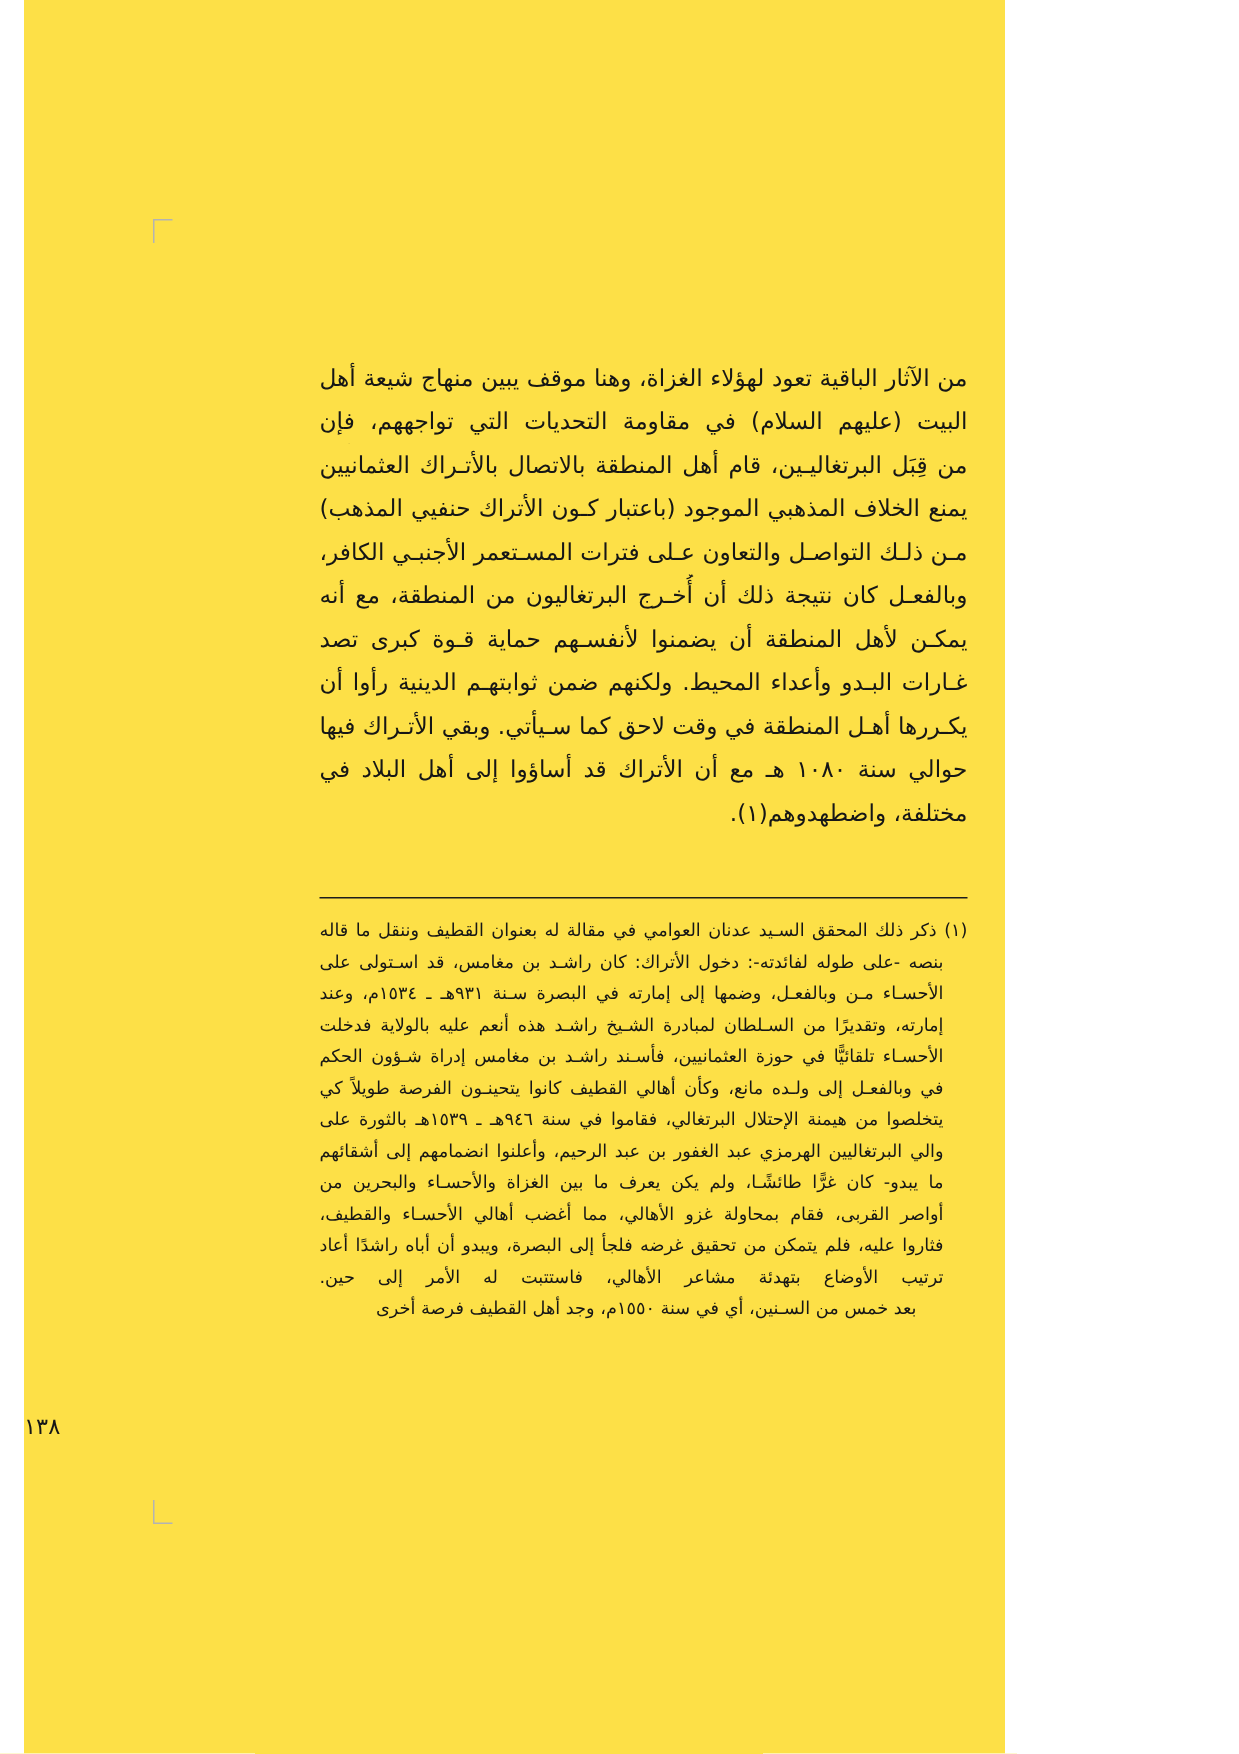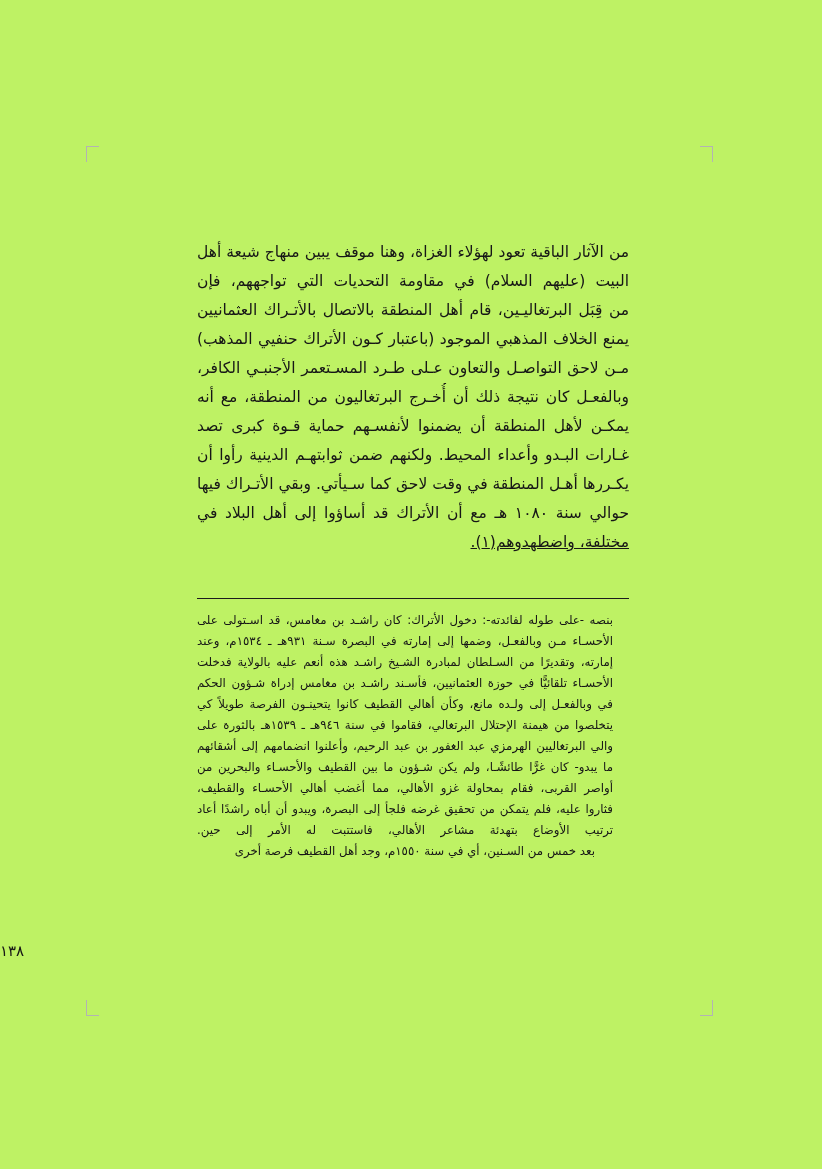--- a/index.html
+++ b/index.html
@@ -2,26 +2,27 @@
 <html lang="ar"><head>
 <meta charset="utf-8">
 <style>
   html, body {
     margin: 0;
     padding: 0;
     background: #ffffff;
   }
   .sheet {
     position: relative;
-    width: 822px;
+    width: 654px;
     height: 1169px;
-    background: #bef264;
+    background: #fde047;
     overflow: hidden;
     font-family: "DejaVu Sans", sans-serif;
     color: #161616;
+    margin-left: 16px;
   }
   
   .crop {
     position: absolute;
     width: 12px;
     height: 15px;
   }
   .crop.tl { left: 86px;  top: 146px;  border-top: 1px solid #b3b3b3; border-left: 1px solid #b3b3b3; }
   .crop.tr { left: 700px; top: 146px;  border-top: 1px solid #b3b3b3; border-right: 1px solid #b3b3b3; }
   .crop.bl { left: 86px;  top: 1000px; border-bottom: 1px solid #b3b3b3; border-left: 1px solid #b3b3b3; }
@@ -40,21 +41,20 @@
     line-height: 29px;
     height: 29px;
     overflow: hidden;
     text-align: justify;
     text-align-last: justify;
     white-space: normal;
   }
   .body-line.last-line {
     text-align: left;
     text-align-last: right;
-    text-decoration: underline;
   }
 
   .fn-separator {
     position: absolute;
     left: 197px;
     top: 598px;
     width: 432px;
     height: 0;
     border-top: 1.6px solid #1c1c1c;
   }
@@ -93,40 +93,41 @@
   <div class="crop tl"></div>
   <div class="crop tr"></div>
   <div class="crop bl"></div>
   <div class="crop br"></div>
 
   <div class="content body-text">
     <div class="body-line">من الآثار الباقية تعود لهؤلاء الغزاة، وهنا موقف يبين منهاج شيعة أهل</div>
     <div class="body-line">البيت (عليهم السلام) في مقاومة التحديات التي تواجههم، فإن المنطقة لما احتُلَّت</div>
     <div class="body-line">من قِبَل البرتغاليـين، قام أهل المنطقة بالاتصال بالأتـراك العثمانيين ولم</div>
     <div class="body-line">يمنع الخلاف المذهبي الموجود (باعتبار كـون الأتراك حنفيي المذهب)</div>
-    <div class="body-line">مـن لاحق التواصـل والتعاون عـلى طـرد المسـتعمر الأجنبـي الكافر،</div>
+    <div class="body-line">مـن ذلـك التواصـل والتعاون عـلى فترات المسـتعمر الأجنبـي الكافر،</div>
     <div class="body-line">وبالفعـل كان نتيجة ذلك أن أُخـرج البرتغاليون من المنطقة، مع أنه كان</div>
     <div class="body-line">يمكـن لأهل المنطقة أن يضمنوا لأنفسـهم حماية قـوة كبرى تصد عنهم</div>
     <div class="body-line">غـارات البـدو وأعداء المحيط. ولكنهم ضمن ثوابتهـم الدينية رأوا أن</div>
     <div class="body-line">يكـررها أهـل المنطقة في وقت لاحق كما سـيأتي. وبقي الأتـراك فيها إلى</div>
     <div class="body-line">حوالي سنة ١٠٨٠ هـ مع أن الأتراك قد أساؤوا إلى أهل البلاد في فترات</div>
     <div class="body-line last-line">مختلفة، واضطهدوهم(١).</div>
   </div>
 
   <div class="fn-separator"></div>
 
   <div class="content footnote">
+    <div class="fn-line fn-first">(١) ذكر ذلك المحقق السـيد عدنان العوامي في مقالة له بعنوان القطيف وننقل ما قاله</div>
     <div class="fn-line fn-cont">بنصه -على طوله لفائدته-: دخول الأتراك: كان راشـد بن مغامس، قد اسـتولى على</div>
     <div class="fn-line fn-cont">الأحسـاء مـن وبالفعـل، وضمها إلى إمارته في البصرة سـنة ٩٣١هـ ـ ١٥٣٤م، وعند</div>
     <div class="fn-line fn-cont">إمارته، وتقديرًا من السـلطان لمبادرة الشـيخ راشـد هذه أنعم عليه بالولاية فدخلت</div>
     <div class="fn-line fn-cont">الأحسـاء تلقائيًّا في حوزة العثمانيين، فأسـند راشـد بن مغامس إدراة شـؤون الحكم</div>
     <div class="fn-line fn-cont">في وبالفعـل إلى ولـده مانع، وكأن أهالي القطيف كانوا يتحينـون الفرصة طويلاً كي</div>
     <div class="fn-line fn-cont">يتخلصوا من هيمنة الإحتلال البرتغالي، فقاموا في سنة ٩٤٦هـ ـ ١٥٣٩هـ بالثورة على</div>
     <div class="fn-line fn-cont">والي البرتغاليين الهرمزي عبد الغفور بن عبد الرحيم، وأعلنوا انضمامهم إلى أشقائهم</div>
-    <div class="fn-line fn-cont">ما يبدو- كان غرًّا طائشًـا، ولم يكن شـؤون ما بين القطيف والأحسـاء والبحرين من</div>
+    <div class="fn-line fn-cont">ما يبدو- كان غرًّا طائشًـا، ولم يكن يعرف ما بين الغزاة والأحسـاء والبحرين من</div>
     <div class="fn-line fn-cont">أواصر القربى، فقام بمحاولة غزو الأهالي، مما أغضب أهالي الأحسـاء والقطيف،</div>
     <div class="fn-line fn-cont">فثاروا عليه، فلم يتمكن من تحقيق غرضه فلجأ إلى البصرة، ويبدو أن أباه راشدًا أعاد</div>
     <div class="fn-line fn-cont">ترتيب الأوضاع بتهدئة مشاعر الأهالي، فاستتبت له الأمر إلى حين.</div>
     <div class="fn-line fn-last">بعد خمس من السـنين، أي في سنة ١٥٥٠م، وجد أهل القطيف فرصة أخرى للخلاص</div>
   </div>
 
   <div class="page-number">١٣٨</div>
 
 </div>
 

